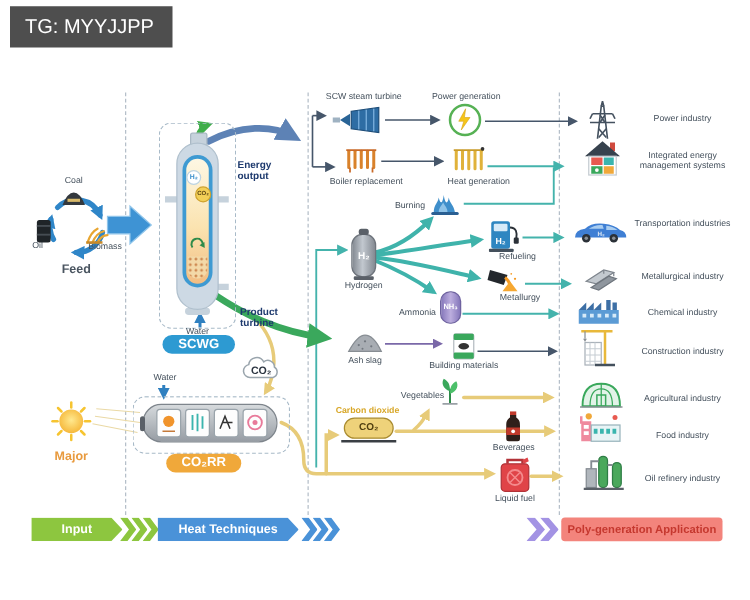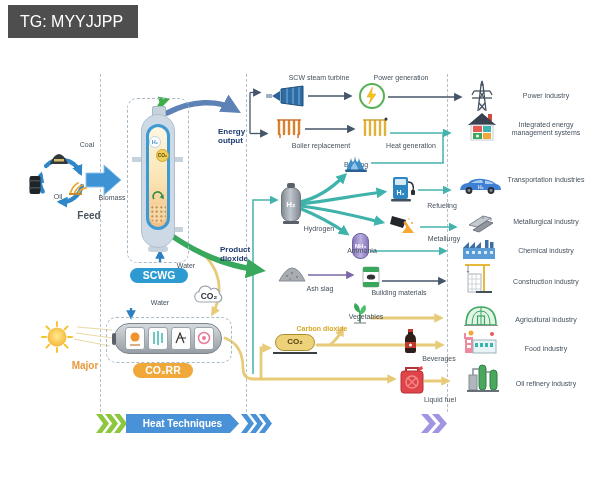--- a/index.html
+++ b/index.html
@@ -1,19 +1,19 @@
 <!DOCTYPE html>
 <html><head>
 <meta charset="utf-8">
 <style>
   html,body{margin:0;padding:0;background:#fff;}
   #stage{position:relative;width:600px;height:480px;background:#fff;overflow:hidden;
          font-family:"Liberation Sans",sans-serif;}
   .abs{position:absolute;}
-  .lbl{position:absolute;font-size:7px;color:#44505c;line-height:1.15;text-align:center;margin-left:28px;}
+  .lbl{position:absolute;font-size:7px;color:#44505c;line-height:1.15;text-align:center;}
   .b{font-weight:bold;}
   .vline{position:absolute;top:74px;height:338px;width:0;border-left:1px dashed #b5bfc9;}
   .dashbox{position:absolute;border:1.5px dashed #a8bac8;border-radius:10px;}
   .pill{position:absolute;border-radius:8px;color:#fff;font-weight:bold;font-size:10.5px;
         text-align:center;line-height:15px;height:15px;}
   .banner-arrow{position:absolute;top:414px;height:19px;color:#fff;font-weight:bold;font-size:10px;
         text-align:center;line-height:19px;
         clip-path:polygon(0 0,calc(100% - 9px) 0,100% 50%,calc(100% - 9px) 100%,0 100%);}
   .chev{position:absolute;top:414px;width:13px;height:19px;
         clip-path:polygon(0 0,45% 0,100% 50%,45% 100%,0 100%,55% 50%);}
@@ -198,21 +198,21 @@
   <div class="abs" style="left:151px;top:189px;">
     <svg width="14" height="12" fill="none">
         <path d="M3,8 A4.5,4.5 0 1 1 11,6.5" stroke="#2e8b4a" stroke-width="1.6"></path>
         <polygon points="12.5,3.5 12.8,8.3 8.6,6.2" fill="#2e8b4a"></polygon>
       </svg>
   </div>
   <div class="abs" style="left:150px;top:205px;width:16px;height:18px;border-radius:0 0 8px 8px;background-color:#f3d9a8;background-image:radial-gradient(#cf8a52 1px,transparent 1.3px);background-size:4.5px 4.5px;"></div>
   <div class="lbl" style="left:140px;top:262px;width:36px;">Water</div>
   <div class="pill" style="left:130px;top:268px;width:58px;background:#2d9ad2;">SCWG</div>
   <div class="lbl b" style="left:190px;top:127px;width:40px;text-align:left;font-size:8px;color:#1e3a6e;">Energy output</div>
-  <div class="lbl b" style="left:192px;top:245px;width:42px;text-align:left;font-size:8px;color:#1e3a6e;">Product dioxide</div>
+  <div class="lbl b" style="left:192px;top:245px;width:42px;text-align:left;font-size:8px;color:#1e3a6e;">Product turbine</div>
 
   <div class="abs" style="left:191px;top:284px;">
     <svg width="36" height="22">
       <path d="M9,18 a5.2,5.2 0 0 1 -1,-10.3 a6.4,6.4 0 0 1 12,-2.2 a5.2,5.2 0 0 1 8.5,4.2 a4.6,4.6 0 0 1 -1,8.3 Z" fill="#fff" stroke="#9aa5ad" stroke-width="1.2"></path>
       <text x="18" y="15" text-anchor="middle" font-size="8.5" font-weight="bold" fill="#2b3440">CO₂</text>
     </svg>
   </div>
 
   <div class="dashbox" style="left:106px;top:317px;width:124px;height:44px;"></div>
   <div class="lbl" style="left:114px;top:299px;width:36px;">Water</div>
@@ -527,24 +527,26 @@
     <svg width="36" height="32" fill="none">
       <rect x="14" y="3" width="7" height="25" rx="3.5" fill="#4aa85c" stroke="#2e7d45" stroke-width="1"></rect>
       <rect x="25" y="8" width="7" height="20" rx="3.5" fill="#4aa85c" stroke="#2e7d45" stroke-width="1"></rect>
       <rect x="4" y="13" width="8" height="15" fill="#b0b6bc" stroke="#858b92" stroke-width="1"></rect>
       <path d="M8,13 V7 H14 M21,10 H25" stroke="#858b92" stroke-width="1.5"></path>
       <path d="M2,29 H34" stroke="#5a6068" stroke-width="1.8"></path>
     </svg>
   </div>
   <div class="rlbl" style="top:380px;">Oil refinery industry</div>
 
+  <div class="banner-arrow" style="left:25px;width:73px;background:#8dc63f;">Input</div>
   <div class="chev" style="left:96px;background:#8dc63f;"></div>
   <div class="chev" style="left:105px;background:#8dc63f;"></div>
   <div class="chev" style="left:114px;background:#8dc63f;"></div>
   <div class="banner-arrow" style="left:126px;width:113px;background:#4a92d8;">Heat Techniques</div>
   <div class="chev" style="left:241px;background:#4a92d8;"></div>
   <div class="chev" style="left:250px;background:#4a92d8;"></div>
   <div class="chev" style="left:259px;background:#4a92d8;"></div>
   <div class="chev" style="left:421px;width:15px;background:#a393e4;"></div>
   <div class="chev" style="left:432px;width:15px;background:#a393e4;"></div>
+  <div class="abs" style="left:449px;top:414px;width:129px;height:19px;background:#f3847c;border-radius:3px;color:#c5382f;font-weight:bold;font-size:9px;text-align:center;line-height:19px;">Poly-generation Application</div>
 
 
 </div>
 
 </body></html>

